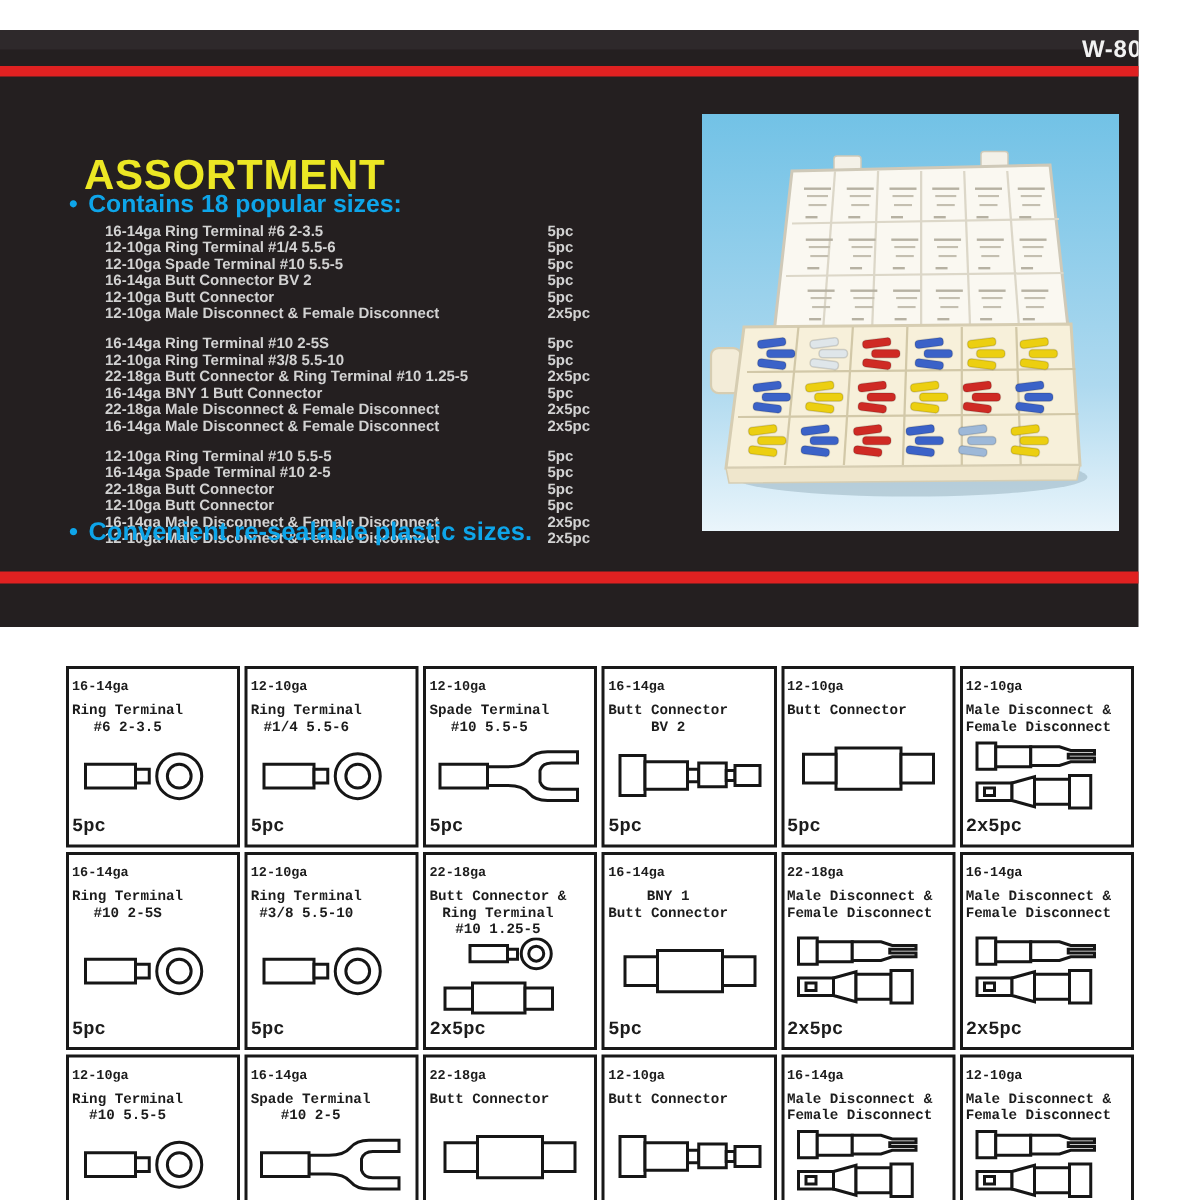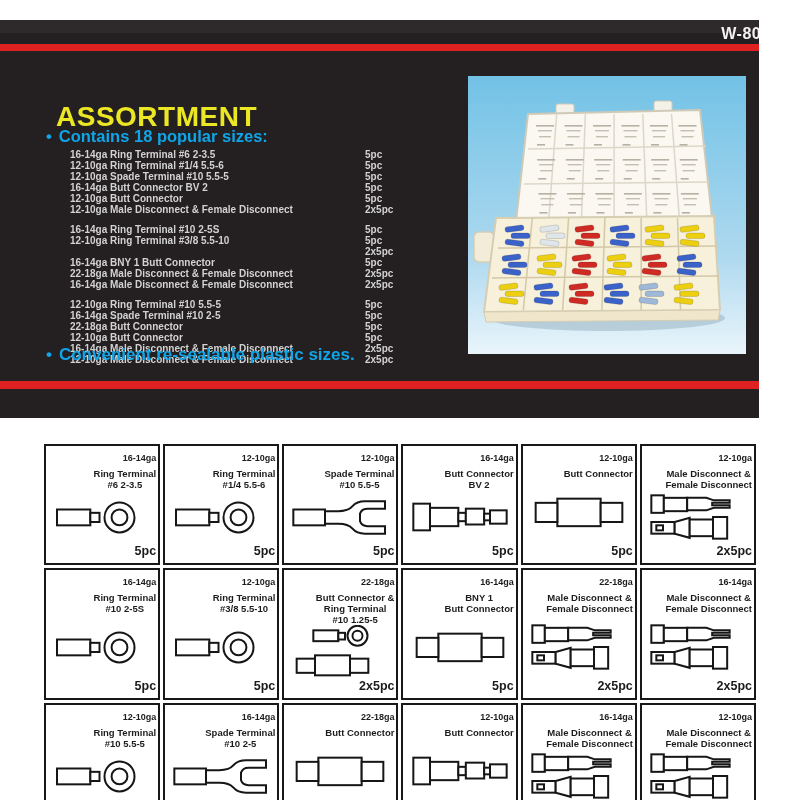--- a/index.html
+++ b/index.html
@@ -23,22 +23,22 @@
   .citem{position:relative;height:11px;font-size:10px;font-weight:bold;color:#d2d2d2;white-space:nowrap;}
   .citem .qty{position:absolute;left:295px;top:0;}
 
   
   .photo{position:absolute;left:468px;top:56px;width:278px;height:278px;}
   .photo svg{display:block;}
 
   
   .grid{position:absolute;left:44px;top:424px;width:712px;height:351px;display:grid;
         grid-template-columns:repeat(6,1fr);grid-template-rows:repeat(3,1fr);gap:3px;}
-  .cell{background:#fff;border:2px solid #181818;display:flex;flex-direction:column;align-items:flex-end;
-        padding:5px 2px 4px 2px;box-sizing:border-box;}
+  .cell{background:#fff;border:2px solid #181818;display:flex;flex-direction:column;align-items:flex-start;
+        padding:5px 2px 4px 2px;box-sizing:border-box;font-family:Liberation Mono, monospace;}
   .cell .gauge{font-size:9px;font-weight:bold;color:#1c1c1c;margin-top:2px;}
   .cell .name{margin-top:5px;text-align:center;font-size:9.5px;line-height:11px;font-weight:bold;color:#1c1c1c;}
   .cell .draw{flex:1;display:flex;align-items:center;justify-content:center;width:100%;min-height:0;}
   .cell .qty{font-size:12.5px;font-weight:bold;color:#1c1c1c;margin-bottom:1px;}
 
   .bottom-bar{position:absolute;left:0;top:794px;width:800px;height:6px;background:#3a3737;}
 </style>
 </head>
 <body>
 
@@ -63,21 +63,21 @@
           <div class="citem"><span>16-14ga Ring Terminal #6 2-3.5</span><span class="qty">5pc</span></div>
           <div class="citem"><span>12-10ga Ring Terminal #1/4 5.5-6</span><span class="qty">5pc</span></div>
           <div class="citem"><span>12-10ga Spade Terminal #10 5.5-5</span><span class="qty">5pc</span></div>
           <div class="citem"><span>16-14ga Butt Connector BV 2</span><span class="qty">5pc</span></div>
           <div class="citem"><span>12-10ga Butt Connector</span><span class="qty">5pc</span></div>
           <div class="citem"><span>12-10ga Male Disconnect &amp; Female Disconnect</span><span class="qty">2x5pc</span></div>
         </div>
         <div class="cgroup">
           <div class="citem"><span>16-14ga Ring Terminal #10 2-5S</span><span class="qty">5pc</span></div>
           <div class="citem"><span>12-10ga Ring Terminal #3/8 5.5-10</span><span class="qty">5pc</span></div>
-          <div class="citem"><span class="qty">2x5pc</span></div>
+          <div class="citem"><span>22-18ga Butt Connector &amp; Ring Terminal #10 1.25-5</span><span class="qty">2x5pc</span></div>
           <div class="citem"><span>16-14ga BNY 1 Butt Connector</span><span class="qty">5pc</span></div>
           <div class="citem"><span>22-18ga Male Disconnect &amp; Female Disconnect</span><span class="qty">2x5pc</span></div>
           <div class="citem"><span>16-14ga Male Disconnect &amp; Female Disconnect</span><span class="qty">2x5pc</span></div>
         </div>
         <div class="cgroup">
           <div class="citem"><span>12-10ga Ring Terminal #10 5.5-5</span><span class="qty">5pc</span></div>
           <div class="citem"><span>16-14ga Spade Terminal #10 2-5</span><span class="qty">5pc</span></div>
           <div class="citem"><span>22-18ga Butt Connector</span><span class="qty">5pc</span></div>
           <div class="citem"><span>12-10ga Butt Connector</span><span class="qty">5pc</span></div>
           <div class="citem"><span>16-14ga Male Disconnect &amp; Female Disconnect</span><span class="qty">2x5pc</span></div>

